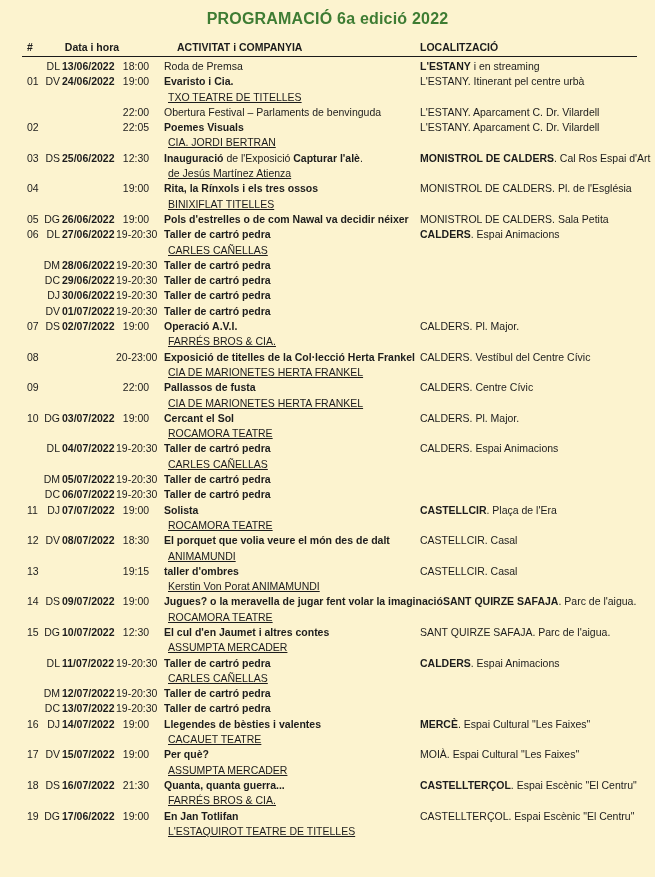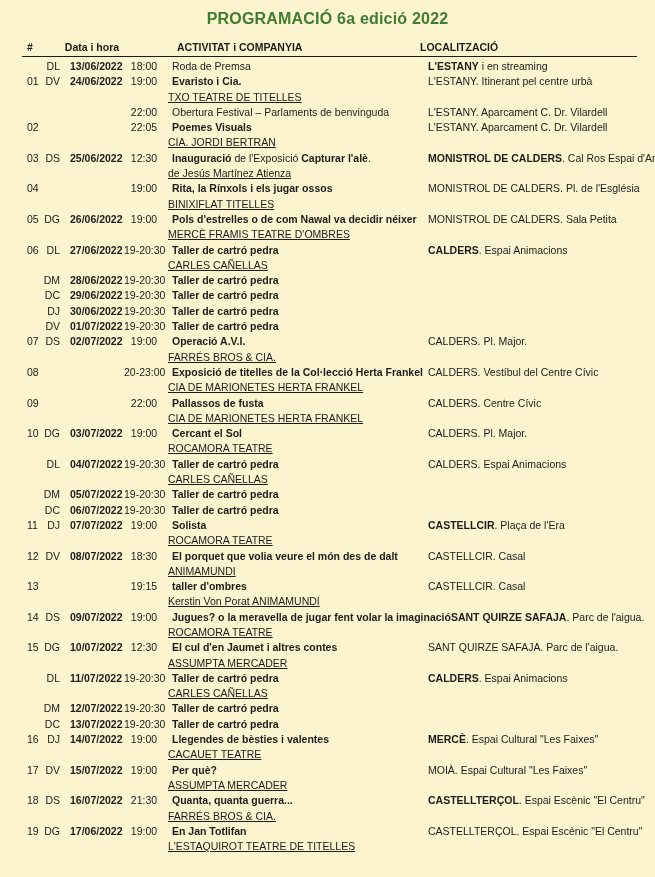--- a/index.html
+++ b/index.html
@@ -44,21 +44,21 @@
   .line {
     display: flex;
     height: 15.3px;
     line-height: 15.3px;
     white-space: nowrap;
     align-items: baseline;
   }
   .c { flex: none; }
   .c-num  { width: 20px; padding-left: 5px; box-sizing: border-box; }
   .c-day  { width: 18px; text-align: right; }
-  .c-date { width: 54px; margin-left: 10px; font-weight: bold; }
+  .c-date { width: 54px; margin-left: 2px; font-weight: bold; }
   .c-time { width: 40px; text-align: center; }
   .c-act  { margin-left: 8px; min-width: 256px; }
   .c-loc  { }
   .c-spacer { width: 134px; }
   .c-company { margin-left: 12px; text-decoration: underline; }
   .b { font-weight: bold; }
 </style>
 </head>
 <body style="background: rgb(252, 243, 207); color: rgb(28, 28, 28);">
 
@@ -133,40 +133,36 @@
           <span class="c c-spacer"></span>
           <span class="c c-company">de Jesús Martínez Atienza</span>
         </div>
       </div>
       <div class="entry">
         <div class="line">
           <span class="c c-num">04</span>
           <span class="c c-day"></span>
           <span class="c c-date"></span>
           <span class="c c-time">19:00</span>
-          <span class="c c-act"><span class="b">Rita, la Rínxols i els jugar ossos</span></span>
+          <span class="c c-act"><span class="b">Rita, la Rínxols i els tres ossos</span></span>
           <span class="c c-loc"><span>MONISTROL DE CALDERS. Pl. de l'Església</span></span>
         </div>
         <div class="line">
           <span class="c c-spacer"></span>
           <span class="c c-company">BINIXIFLAT TITELLES</span>
         </div>
       </div>
       <div class="entry">
         <div class="line">
           <span class="c c-num">05</span>
           <span class="c c-day">DG</span>
           <span class="c c-date">26/06/2022</span>
           <span class="c c-time">19:00</span>
           <span class="c c-act"><span class="b">Pols d'estrelles o de com Nawal va decidir néixer</span></span>
           <span class="c c-loc"><span>MONISTROL DE CALDERS. Sala Petita</span></span>
-        </div>
-        <div class="line">
-          <span class="c c-spacer"></span>
-          <span class="c c-company">MERCÈ FRAMIS TEATRE D'OMBRES</span>
         </div>
       </div>
       <div class="entry">
         <div class="line">
           <span class="c c-num">06</span>
           <span class="c c-day">DL</span>
           <span class="c c-date">27/06/2022</span>
           <span class="c c-time">19-20:30</span>
           <span class="c c-act"><span class="b">Taller de cartró pedra</span></span>
           <span class="c c-loc"><span class="b">CALDERS</span><span>. Espai Animacions</span></span>

